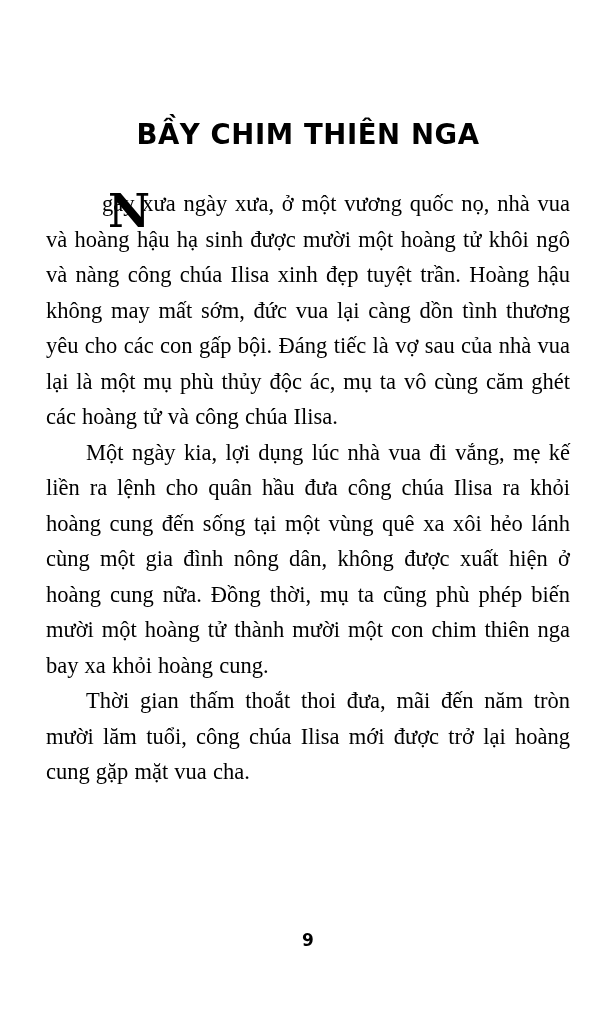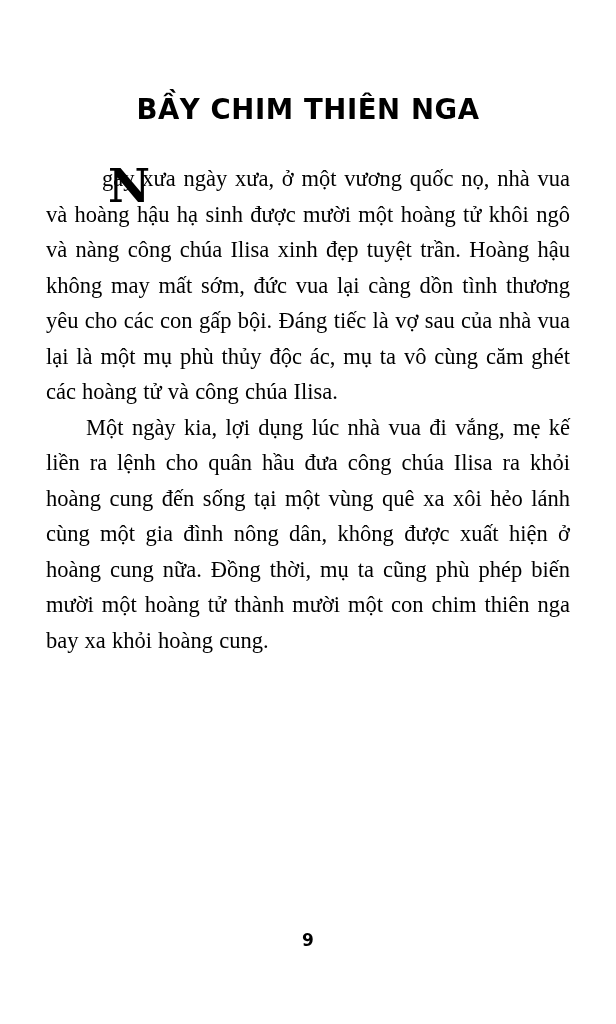--- a/index.html
+++ b/index.html
@@ -16,21 +16,21 @@
   }
   .page {
     position: relative;
     width: 616px;
     height: 1024px;
     box-sizing: border-box;
     padding: 0 46px;
   }
   .title {
     margin: 0;
-    padding-top: 93px;
+    padding-top: 118px;
     text-align: center;
     font-family: "DejaVu Sans", sans-serif;
     font-weight: 700;
     font-size: 27.5px;
     letter-spacing: 0.6px;
     color: #000;
   }
   .body-copy {
     margin-top: 36px;
   }
@@ -76,17 +76,18 @@
 
 <div class="page">
 
   <h1 class="title">BẦY CHIM THIÊN NGA</h1>
 
   <div class="body-copy">
     <p class="dropcap-para">
       <span class="dropcap">N</span><span>gày xưa ngày xưa, ở một vương quốc nọ, nhà vua và hoàng hậu hạ sinh được mười một hoàng tử khôi ngô và nàng công chúa Ilisa xinh đẹp tuyệt trần. Hoàng hậu không may mất sớm, đức vua lại càng dồn tình thương yêu cho các con gấp bội. Đáng tiếc là vợ sau của nhà vua lại là một mụ phù thủy độc ác, mụ ta vô cùng căm ghét các hoàng tử và công chúa Ilisa.</span>
     </p>
     <p class="indent">Một ngày kia, lợi dụng lúc nhà vua đi vắng, mẹ kế liền ra lệnh cho quân hầu đưa công chúa Ilisa ra khỏi hoàng cung đến sống tại một vùng quê xa xôi hẻo lánh cùng một gia đình nông dân, không được xuất hiện ở hoàng cung nữa. Đồng thời, mụ ta cũng phù phép biến mười một hoàng tử thành mười một con chim thiên nga bay xa khỏi hoàng cung.</p>
+    <p class="indent">Thời gian thấm thoắt thoi đưa, mãi đến năm tròn mười lăm tuổi, công chúa Ilisa mới được trở lại hoàng cung gặp mặt vua cha.</p>
   </div>
 
   <div class="page-number">9</div>
 
 </div>
 
 </body></html>

